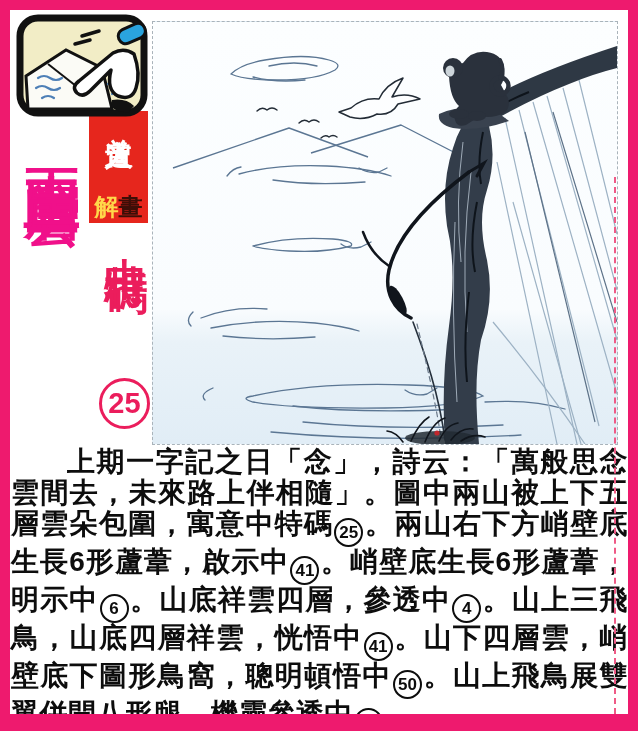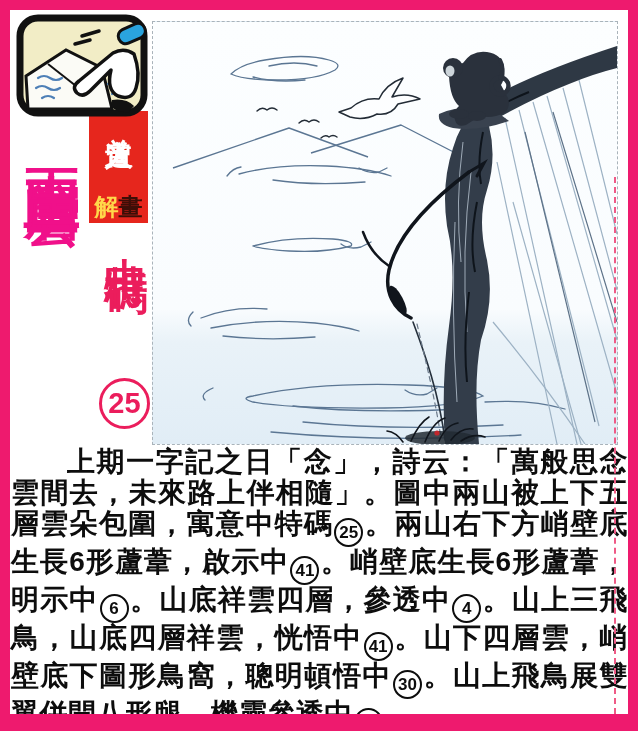--- a/index.html
+++ b/index.html
@@ -162,13 +162,13 @@
         <path d="M258,419 q8,-18 18,-24 M272,420 q8,-20 20,-24 M286,419 q7,-16 19,-18"></path>
         <path d="M298,418 q10,-13 22,-11 M250,420 q-7,-10 -16,-11 M308,419 q12,-8 24,-4"></path>
       </g>
       <circle cx="284" cy="411" r="2.6" fill="#c1272d"></circle>
     </g>
   </svg>
 </div>
 
 <div class="cutline" style="border-left-color: rgb(239, 90, 134);"></div>
 
-<p class="article">上期一字記之日「念」，詩云：「萬般思念雲間去，未來路上伴相隨」。圖中兩山被上下五層雲朵包圍，寓意中特碼<span class="cnum">25</span>。兩山右下方峭壁底生長6形蘆葦，啟示中<span class="cnum">41</span>。峭壁底生長6形蘆葦，明示中<span class="cnum">6</span>。山底祥雲四層，參透中<span class="cnum">4</span>。山上三飛鳥，山底四層祥雲，恍悟中<span class="cnum">41</span>。山下四層雲，峭壁底下圖形鳥窩，聰明頓悟中<span class="cnum">30</span>。山上飛鳥展雙翼併開八形腿，機靈參透中<span class="cnum">28</span>。</p>
+<p class="article">上期一字記之日「念」，詩云：「萬般思念雲間去，未來路上伴相隨」。圖中兩山被上下五層雲朵包圍，寓意中特碼<span class="cnum">25</span>。兩山右下方峭壁底生長6形蘆葦，啟示中<span class="cnum">41</span>。峭壁底生長6形蘆葦，明示中<span class="cnum">6</span>。山底祥雲四層，參透中<span class="cnum">4</span>。山上三飛鳥，山底四層祥雲，恍悟中<span class="cnum">41</span>。山下四層雲，峭壁底下圖形鳥窩，聰明頓悟中<span class="cnum">50</span>。山上飛鳥展雙翼併開八形腿，機靈參透中<span class="cnum">28</span>。</p>
 
 </body></html>

